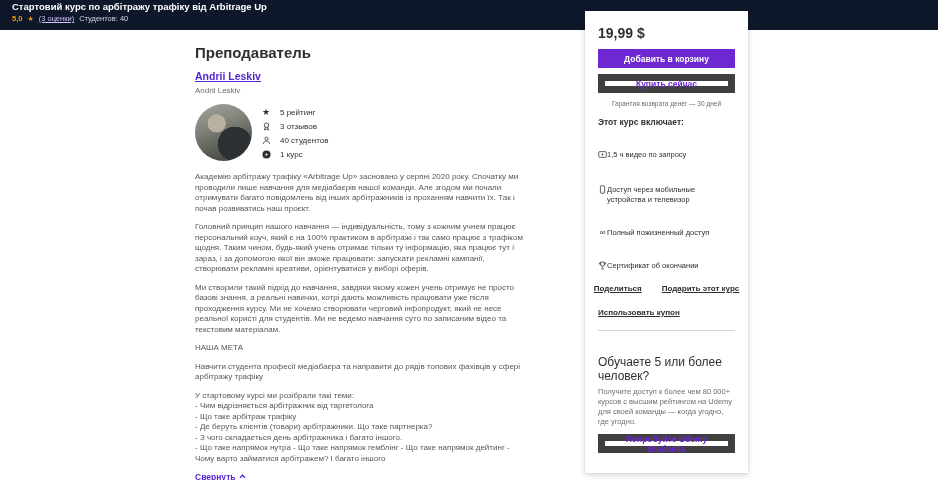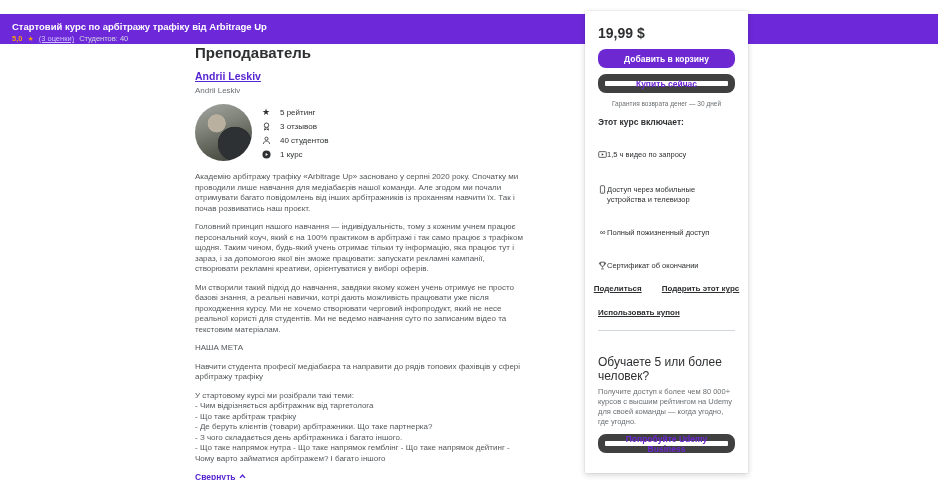--- a/index.html
+++ b/index.html
@@ -1,20 +1,20 @@
 <!DOCTYPE html>
 <html><head>
 <meta charset="utf-8">
 <style>
   html,body{margin:0;padding:0;}
   body{width:938px;height:480px;background:#fff;font-family:"Liberation Sans",sans-serif;overflow:hidden;}
   .page{position:relative;width:938px;height:480px;}
 
   
-  .topbar{position:absolute;top:14px;left:0;width:100%;height:30px;background:#6d28d9;box-sizing:border-box;padding:8px 12px;z-index:1;}
+  .topbar{position:absolute;top:0;left:0;width:100%;height:30px;background:#0f172a;box-sizing:border-box;padding:2px 12px;z-index:1;}
   .topbar-title{color:#fff;font-weight:bold;font-size:9.5px;line-height:10px;}
   .topbar-meta{display:flex;align-items:center;gap:5px;margin-top:3px;font-size:7.5px;line-height:8px;}
   .rating-value{color:#f69c08;font-weight:bold;}
   .star-glyph{color:#f69c08;font-size:7px;}
   .rating-link{color:#cec0fc;text-decoration:underline;cursor:pointer;}
   .students{color:#d1d7dc;}
 
   
   .main{position:absolute;left:195px;top:30px;width:332px;}
   .section-title{font-size:15px;font-weight:bold;color:#2d2f31;margin:14px 0 0;}
@@ -35,21 +35,21 @@
   .bio-p.first{margin-top:11px;}
   .topic-line{font-size:8px;line-height:10.5px;color:#54585b;}
   .collapse{display:flex;align-items:center;gap:3px;margin-top:8px;font-size:8.5px;font-weight:bold;color:#5624d0;cursor:pointer;}
   .collapse svg{width:7px;height:7px;stroke:#5624d0;stroke-width:2;fill:none;}
 
   
   .card{position:absolute;left:585px;top:11px;width:163px;box-sizing:border-box;background:#fff;
     padding:14px 13px 20px;z-index:2;
     box-shadow:0 0 1px rgba(20,23,28,.2),0 2px 6px rgba(20,23,28,.18);}
   .price{font-size:14px;font-weight:bold;color:#2d2f31;}
-  .btn{display:flex;align-items:center;justify-content:center;width:100%;height:19px;border-radius:8px;
+  .btn{display:flex;align-items:center;justify-content:center;width:100%;height:19px;border-radius:0;
     font-family:"Liberation Sans",sans-serif;font-size:8.5px;font-weight:bold;box-sizing:border-box;cursor:pointer;}
   .btn-primary{background:#6d28d2;color:#fff;border:none;margin-top:8px;}
   .btn-outline{background:#fff;color:#6d28d2;border:7px solid #404040;margin-top:6px;}
   .guarantee{font-size:6.5px;color:#6a6f73;text-align:center;margin-top:7px;}
   .includes-title{font-size:8.5px;font-weight:bold;color:#2d2f31;margin-top:10px;}
   .inc-item{display:flex;gap:0;margin-top:23px;font-size:7.5px;color:#2d2f31;line-height:10px;}
   .inc-item .ic{width:9px;flex:none;color:#2d2f31;font-size:8px;line-height:10px;text-align:center;}
   .inc-item .ic svg{width:9px;height:9px;}
   .links-row{display:flex;justify-content:center;gap:20px;margin-top:11px;}
   .text-link{font-size:8px;font-weight:bold;color:#2d2f31;text-decoration:underline;cursor:pointer;white-space:nowrap;}

